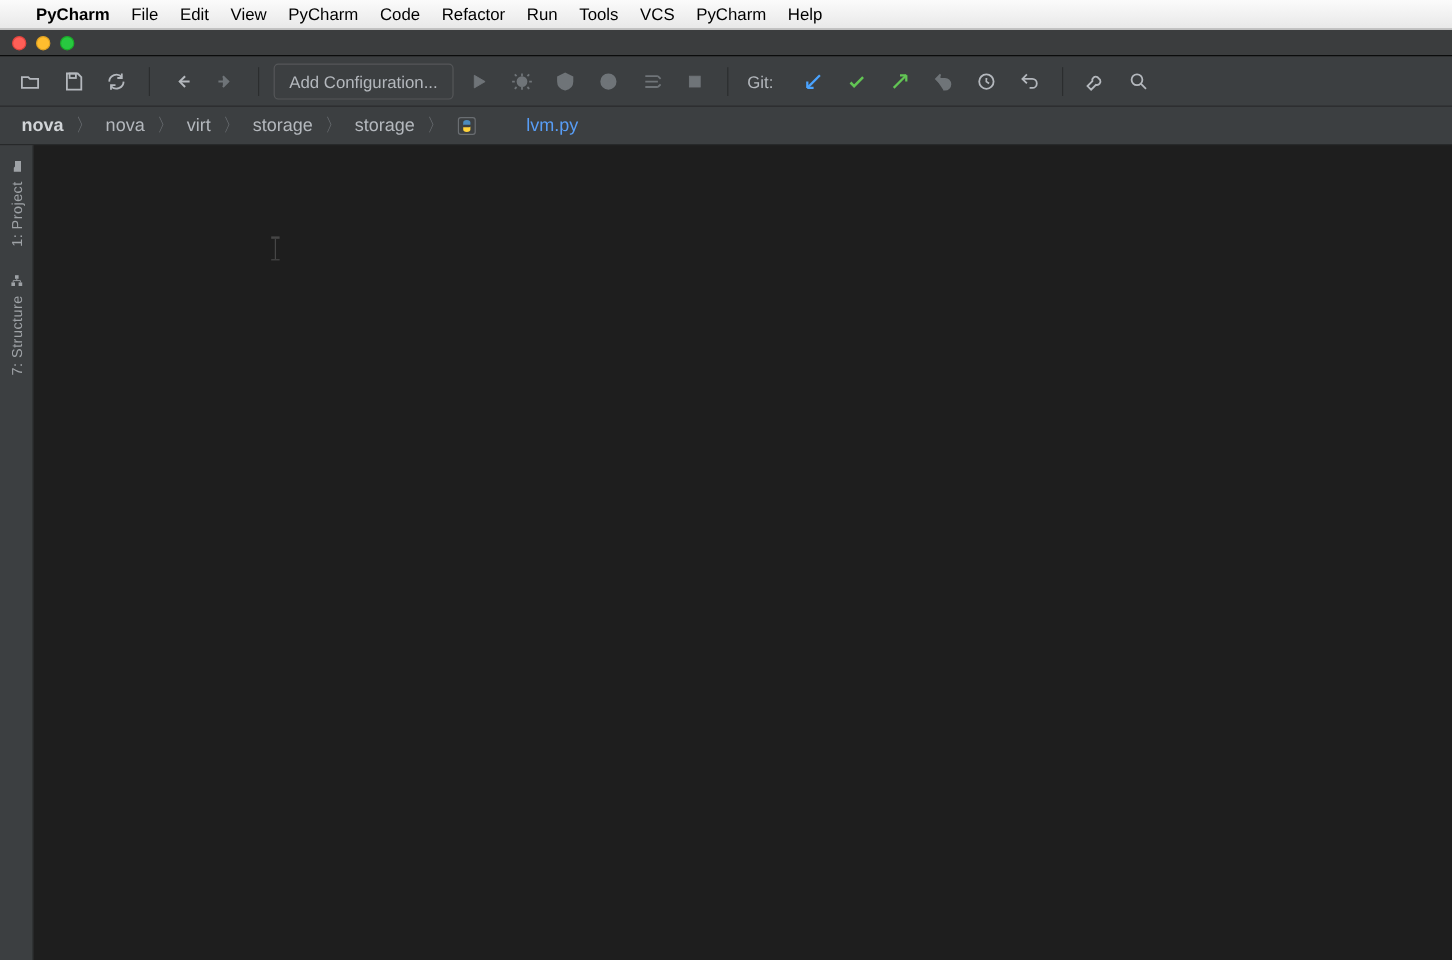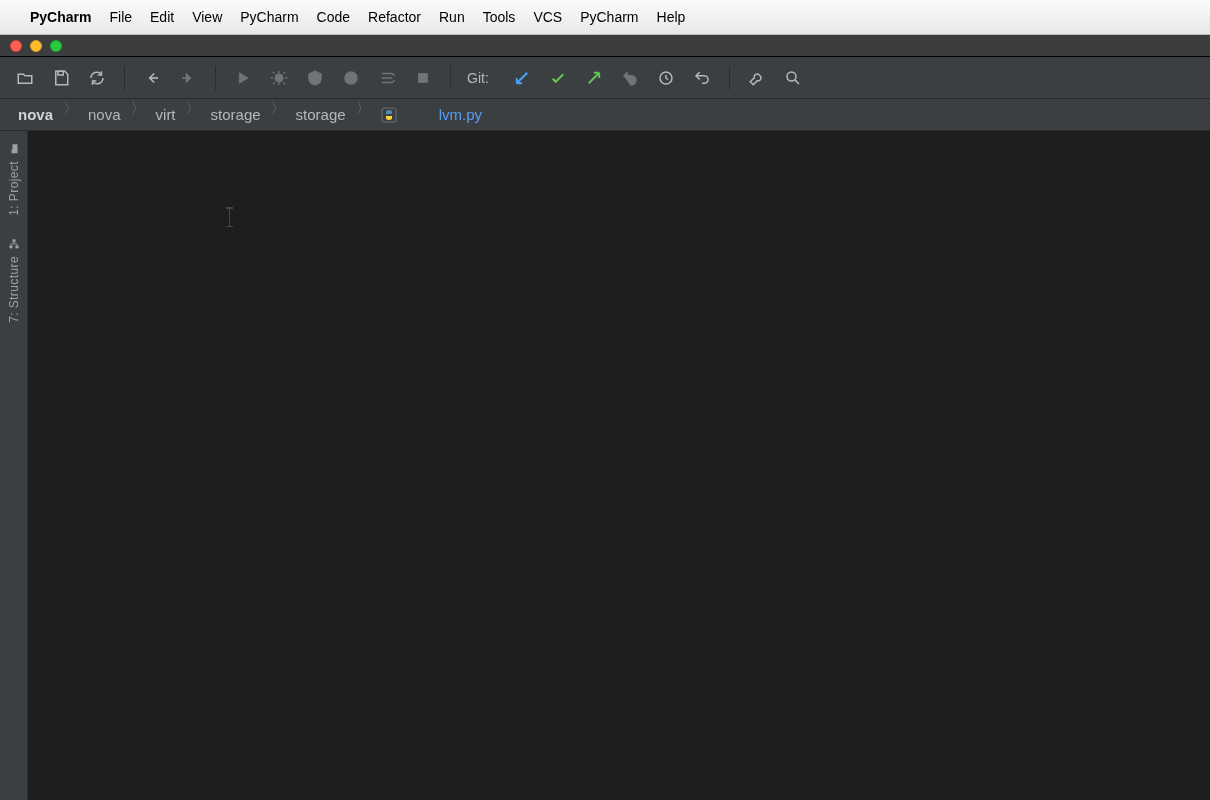--- a/index.html
+++ b/index.html
@@ -17,21 +17,21 @@
     --accent-orange:#f1b04c;
     --gutter-bg:#3c3f41;
     --editor-bg:#1e1e1e;
   }
   *{box-sizing:border-box;margin:0;padding:0;font-family:-apple-system,BlinkMacSystemFont,"Segoe UI",Arial,sans-serif;}
   html,body{width:1210px;height:800px;overflow:hidden;}
   body{display:flex;flex-direction:column;background:var(--ide-bg);}
 
   
   .mac-menubar{
-    height:35px;
+    height:25px;
     background:var(--mac-menu-bg);
     border-bottom:1px solid #bfbfbf;
     display:flex;align-items:center;
     padding:0 12px;
     gap:18px;
     color:var(--mac-menu-fg);
     font-size:14px;
   }
   .mac-menubar .apple{font-size:15px;line-height:1;}
   .mac-menubar .app-name{font-weight:700;}
@@ -69,21 +69,21 @@
     border:1px solid #555759;background:#3c3f41;color:var(--text-muted);
     height:30px;padding:0 12px;border-radius:4px;font-size:14px;display:flex;align-items:center;
   }
   .git-label{color:var(--text-muted);font-size:14px;margin-left:4px;margin-right:12px;}
 
   
   .breadcrumb{
     height:32px;
     background:var(--toolbar-bg);
     border-bottom:1px solid #27292a;
-    display:flex;
+    display:flex;align-items:center;
     padding-left:14px;
     font-size:15px;color:var(--text-muted);
     gap:2px;
   }
   .crumb{display:flex;align-items:center;gap:6px;padding:0 4px;}
   .crumb.first{font-weight:600;color:var(--text-bright);}
   .crumb-file{color:var(--accent-blue);padding-left:36px;}
   .chev{color:#6a6e72;padding:0 4px;}
   .pyfile-icon{width:16px;height:16px;}
 
@@ -163,20 +163,23 @@
   </div>
   <div class="tool-icon disabled">
     <svg viewBox="0 0 24 24">
         <path d="M9 6l6 6-6 6" stroke="#777" stroke-width="2.2" fill="none"></path>
         <path d="M15 12H4" stroke="#777" stroke-width="2.2"></path>
       </svg>
   </div>
 
   <div class="tool-sep"></div>
 
+  <button class="add-config">
+    <span>Add Configuration...</span>
+  </button>
 
   <div class="tool-icon disabled">
     <svg viewBox="0 0 24 24">
         <path d="M7 5v14l12-7L7 5z" fill="#6f7478"></path>
       </svg>
   </div>
   <div class="tool-icon disabled">
     <svg viewBox="0 0 24 24">
         <circle cx="12" cy="12" r="5" stroke="#6f7478" stroke-width="2" fill="none"></circle>
         <path d="M12 3v3M12 18v3M4 12H1M23 12h-3M6 6l-2-2M20 20l-2-2M6 18l-2 2M20 4l-2 2" stroke="#6f7478" stroke-width="2"></path>

